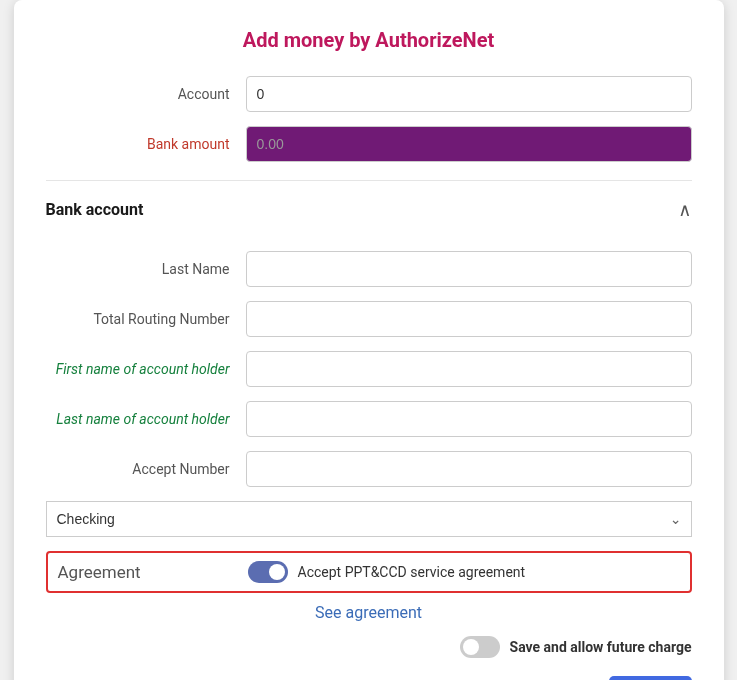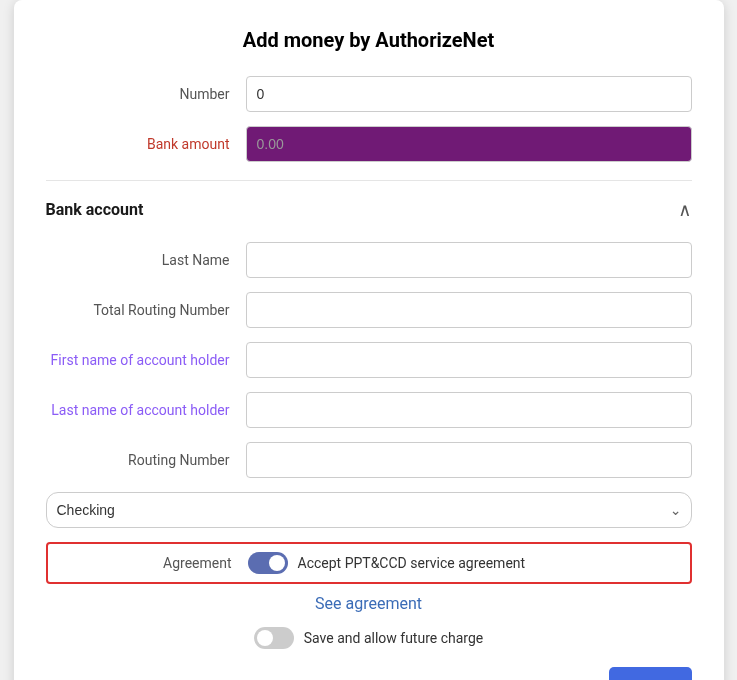--- a/index.html
+++ b/index.html
@@ -15,41 +15,42 @@
       background: #fff;
       border-radius: 8px;
       box-shadow: 0 2px 12px rgba(0,0,0,0.15);
       width: 710px;
       padding: 28px 32px 32px;
     }
     .page-title {
       text-align: center;
       font-size: 20px;
       font-weight: 700;
-      color: #000000;
+      color: #be185d;
       margin-bottom: 24px;
     }
     .form-row {
       display: flex;
       align-items: center;
       margin-bottom: 14px;
     }
     .form-label {
       width: 200px;
       text-align: right;
       padding-right: 16px;
       font-size: 14px;
       color: #555;
       flex-shrink: 0;
     }
     .form-label.required {
       color: #c0392b;
     }
     .form-label.blue {
-      color: #8b5cf6;
+      color: #15803d;
+      font-style: italic;
     }
     .form-input {
       flex: 1;
       height: 36px;
       border: 1px solid #ccc;
       border-radius: 4px;
       padding: 0 10px;
       font-size: 14px;
       color: #333;
       outline: none;
@@ -61,41 +62,41 @@
     }
     .section-divider {
       border: none;
       border-top: 1px solid #e5e5e5;
       margin: 18px 0;
     }
     .section-header {
       display: flex;
       align-items: center;
       justify-content: space-between;
-      margin-bottom: 22px;
+      margin-bottom: 31px;
     }
     .section-title {
       font-size: 16px;
       font-weight: 700;
       color: #1a1a1a;
     }
     .chevron-icon {
       font-size: 18px;
       color: #555;
       cursor: pointer;
     }
     .select-wrapper {
       flex: 1;
       position: relative;
     }
     .form-select {
       width: 100%;
       height: 36px;
       border: 1px solid #ccc;
-      border-radius: 12px;
+      border-radius: 0;
       padding: 0 32px 0 10px;
       font-size: 14px;
       color: #333;
       background: #fff;
       appearance: none;
       outline: none;
       cursor: pointer;
     }
     .select-chevron {
       position: absolute;
@@ -109,23 +110,22 @@
     .agreement-row {
       display: flex;
       align-items: center;
       margin-bottom: 10px;
       border: 2px solid #e03030;
       border-radius: 4px;
       padding: 8px 10px;
     }
     .agreement-label {
       width: 190px;
-      text-align: right;
       padding-right: 16px;
-      font-size: 14px;
+      font-size: 17px;
       color: #555;
       flex-shrink: 0;
     }
     .toggle {
       position: relative;
       display: inline-block;
       width: 40px;
       height: 22px;
       flex-shrink: 0;
     }
@@ -170,22 +170,23 @@
     }
     .see-agreement-link {
       color: #3b6cb7;
       font-size: 16px;
       text-decoration: none;
       cursor: pointer;
     }
     .future-charge-row {
       display: flex;
       align-items: center;
-      justify-content: center;
+      justify-content: flex-end;
       margin-bottom: 6px;
+      font-weight: bold;
     }
     .pay-row {
       display: flex;
       justify-content: flex-end;
       margin-top: 18px;
     }
     .pay-button {
       background: #4169e1;
       color: #fff;
       border: none;
@@ -196,21 +197,21 @@
       cursor: pointer;
     }
   </style>
 </head>
 <body>
 
 <div class="card">
   <div class="page-title">Add money by AuthorizeNet</div>
 
   <div class="form-row">
-    <label class="form-label">Number</label>
+    <label class="form-label">Account</label>
     <input class="form-input" type="text" value="0" style="">
   </div>
 
   <div class="form-row">
     <label class="form-label required">Bank amount</label>
     <input class="form-input readonly" type="text" readonly="" value="0.00" style="">
   </div>
 
   <hr class="section-divider">
 
@@ -233,21 +234,21 @@
     <label class="form-label blue">First name of account holder</label>
     <input class="form-input" type="text" style="">
   </div>
 
   <div class="form-row">
     <label class="form-label blue">Last name of account holder</label>
     <input class="form-input" type="text" style="">
   </div>
 
   <div class="form-row">
-    <label class="form-label">Routing Number</label>
+    <label class="form-label">Accept Number</label>
     <input class="form-input" type="text" style="">
   </div>
 
   <div class="form-row">
     <div class="select-wrapper">
       <select class="form-select">
         <option>Checking</option>
         <option>Savings</option>
       </select>
       <span class="select-chevron">⌄</span>

